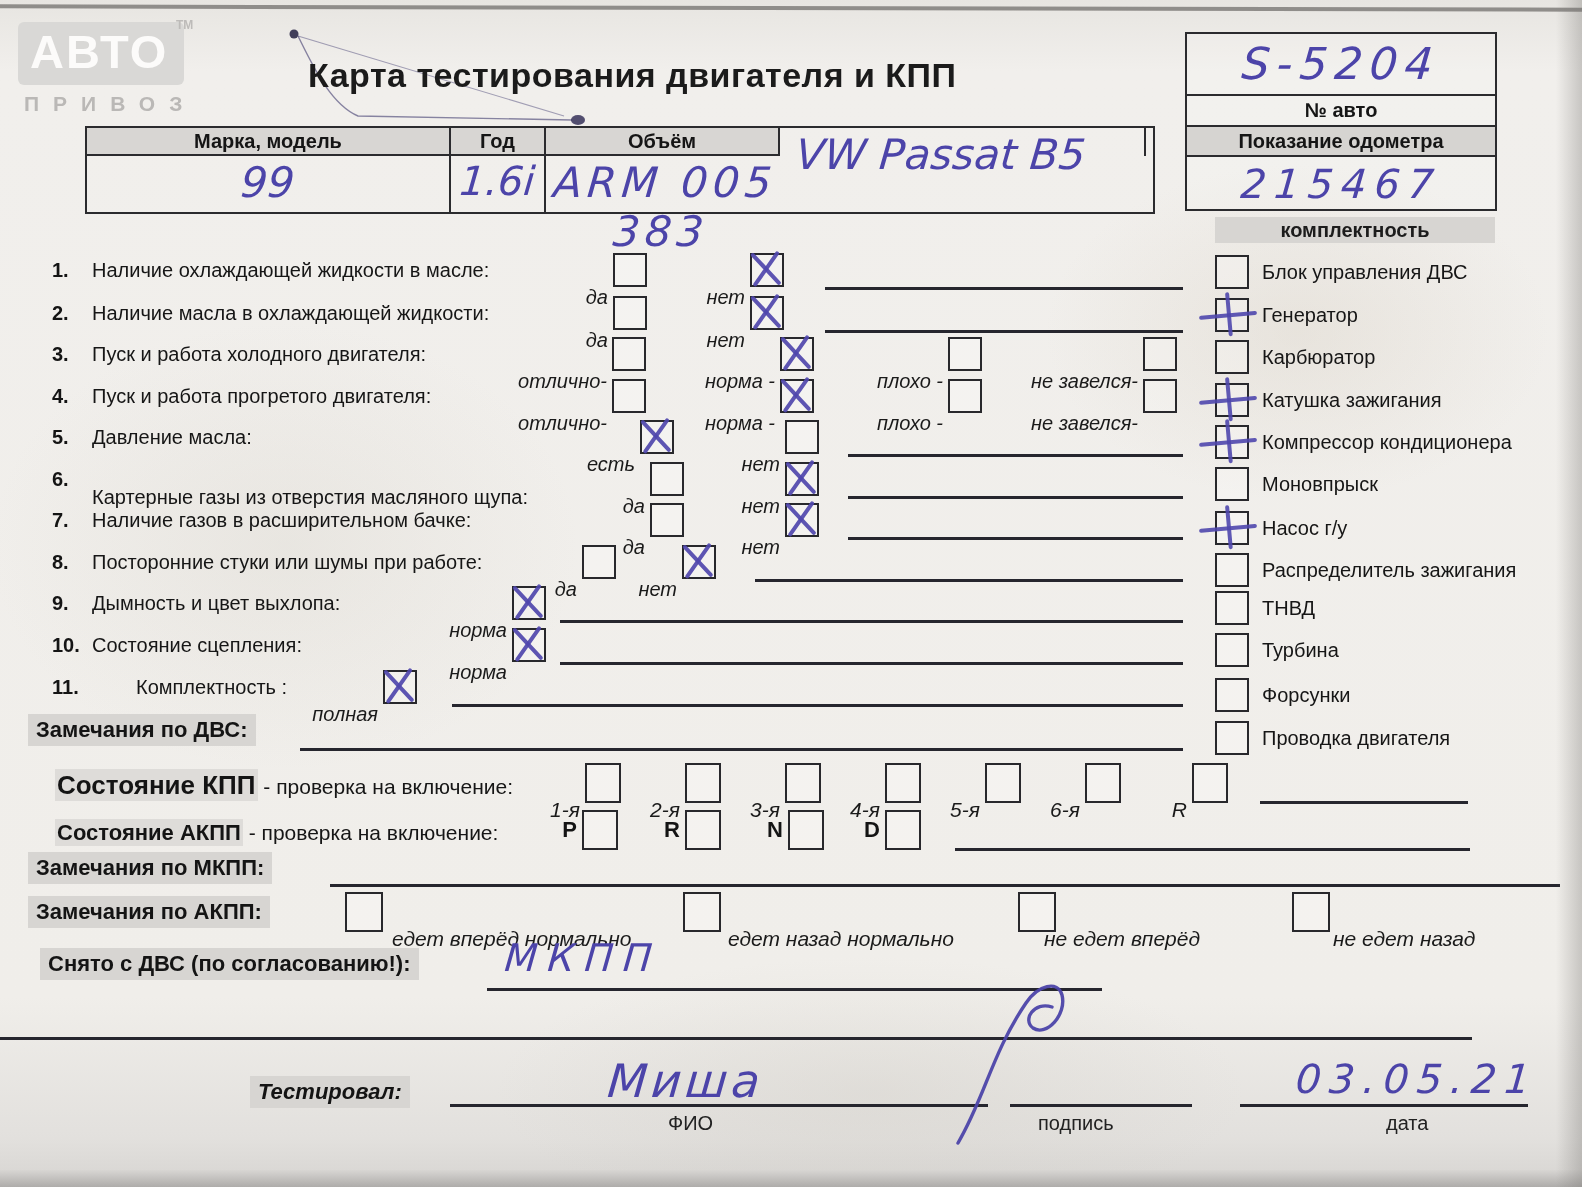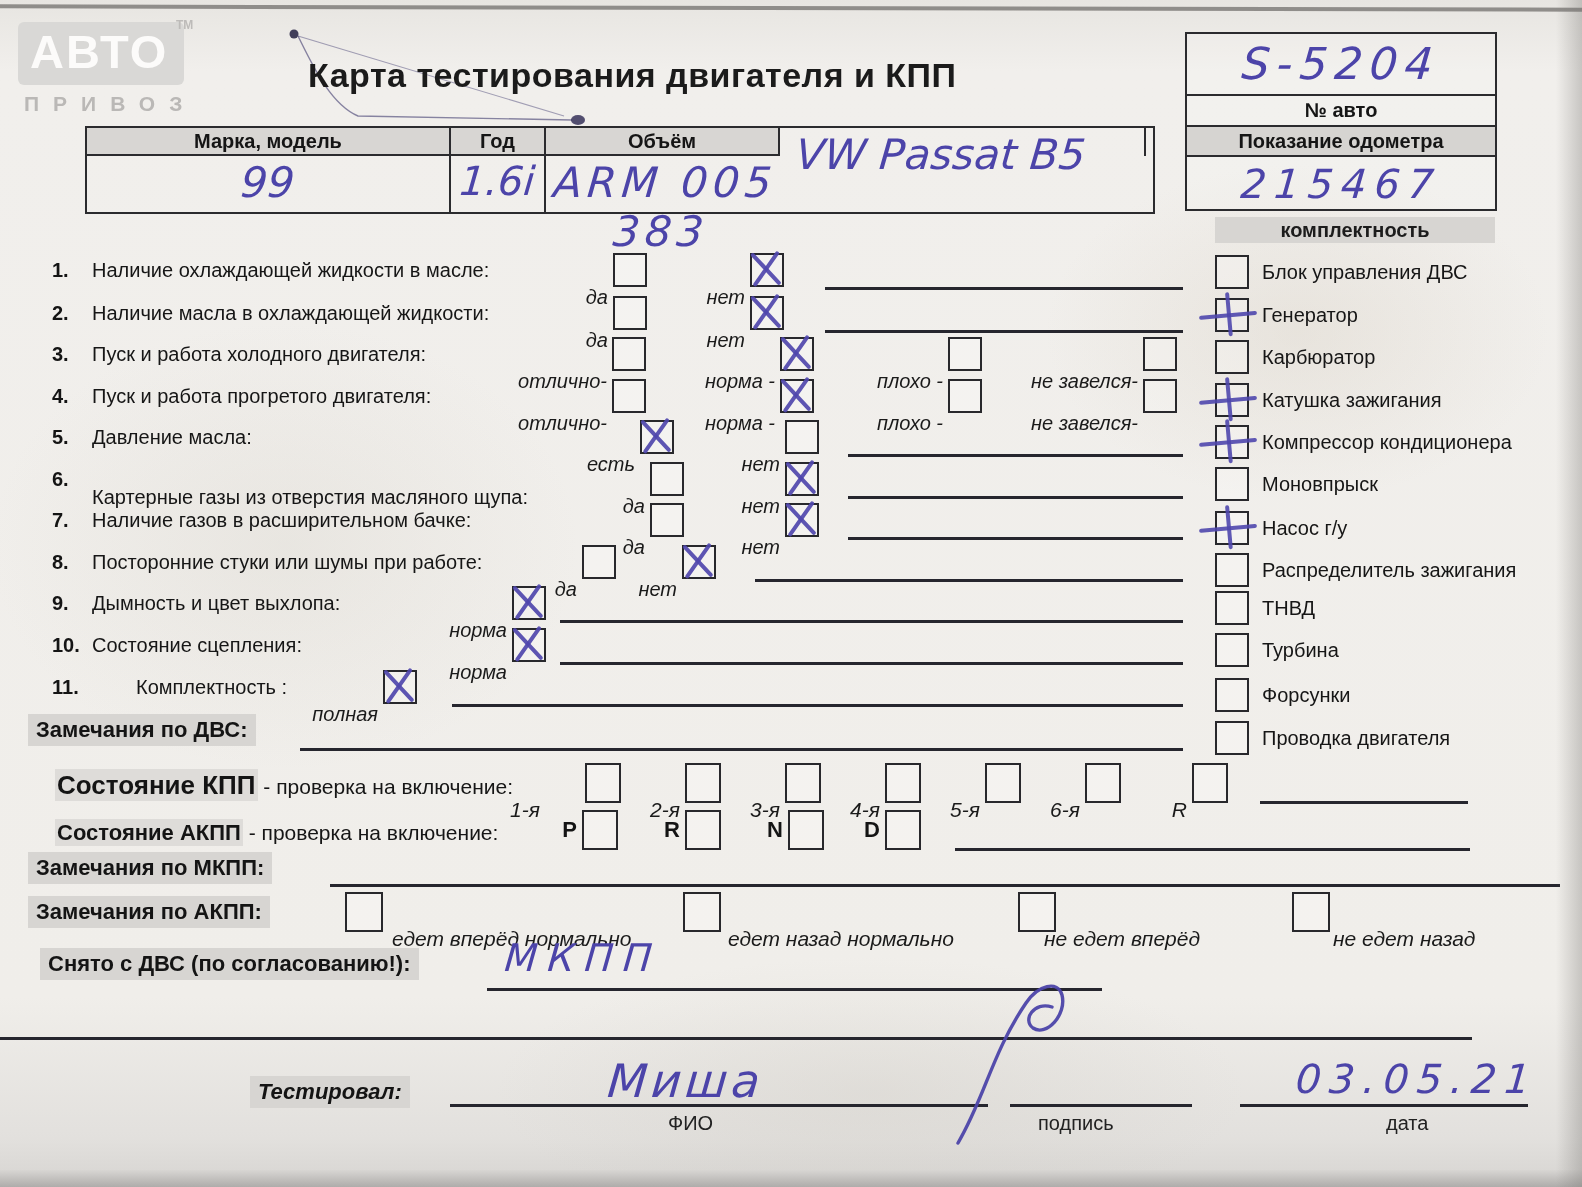--- a/index.html
+++ b/index.html
@@ -235,21 +235,21 @@
       <div class="line" style="left: 452px; top: 704px; width: 731px;"></div>
     </div>
 
   <div class="abs glabel" style="left:28px;top:714px;">Замечания по ДВС:</div>
   <div class="line" style="left:300px;top:748px;width:883px;"></div>
 
   <div class="abs" style="left:55px;top:770px;">
     <span class="btx" style="font-size:26px;background:#dedcd9;padding:1px 2px;">Состояние КПП</span><span class="ltx" style="font-size:21px;"> - проверка на включение:</span>
   </div>
   <div id="kpp-gears-layer">
-      <div class="abs itx" style="left: 510px; top: 763px; width: 70px; line-height: 40px; font-size: 21px;">1-я</div>
+      <div class="abs itx" style="left: 510px; top: 763px; width: 70px; text-align: right; line-height: 40px; font-size: 21px;">1-я</div>
       <div class="abs cbox tall" style="left: 585px; top: 763px;"></div>
       <div class="abs itx" style="left: 610px; top: 763px; width: 70px; text-align: right; line-height: 40px; font-size: 21px;">2-я</div>
       <div class="abs cbox tall" style="left: 685px; top: 763px;"></div>
       <div class="abs itx" style="left: 710px; top: 763px; width: 70px; text-align: right; line-height: 40px; font-size: 21px;">3-я</div>
       <div class="abs cbox tall" style="left: 785px; top: 763px;"></div>
       <div class="abs itx" style="left: 810px; top: 763px; width: 70px; text-align: right; line-height: 40px; font-size: 21px;">4-я</div>
       <div class="abs cbox tall" style="left: 885px; top: 763px;"></div>
       <div class="abs itx" style="left: 910px; top: 763px; width: 70px; text-align: right; line-height: 40px; font-size: 21px;">5-я</div>
       <div class="abs cbox tall" style="left: 985px; top: 763px;"></div>
       <div class="abs itx" style="left: 1010px; top: 763px; width: 70px; text-align: right; line-height: 40px; font-size: 21px;">6-я</div>

